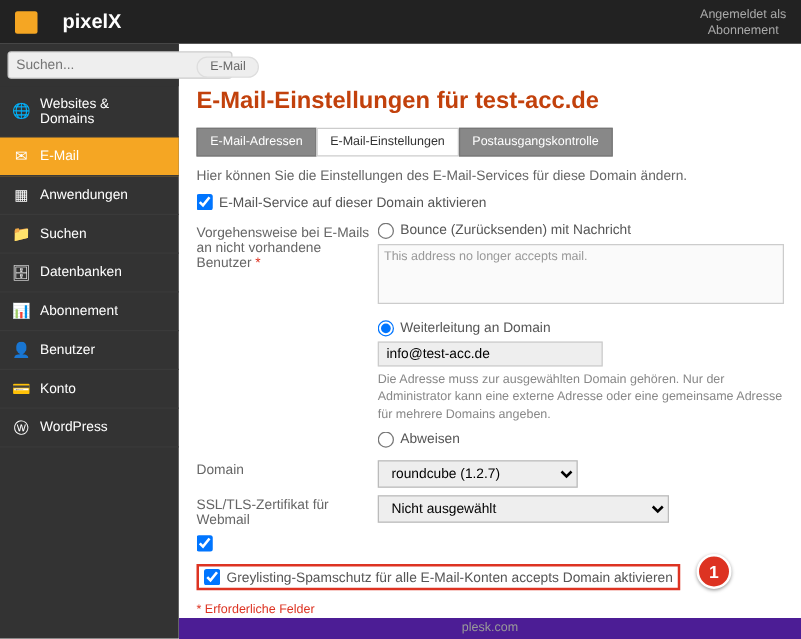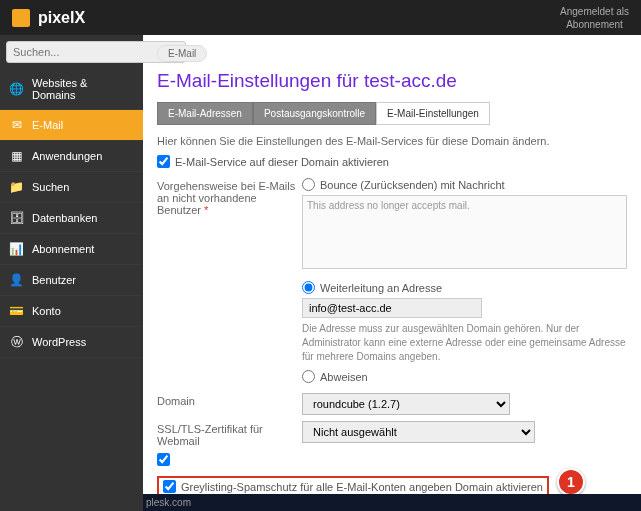--- a/index.html
+++ b/index.html
@@ -1,49 +1,49 @@
 <!DOCTYPE html>
 <html><head>
 <meta charset="utf-8">
 <style>
 *{margin:0;padding:0;box-sizing:border-box;font-family:Arial,sans-serif}
 body{width:641px;height:511px;overflow:hidden;background:#fff;position:relative}
 .header{height:35px;background:#222;display:flex;align-items:center;padding:0 12px;color:#fff}
-.logo{font-size:16px;font-weight:bold;display:flex;gap:8px}
+.logo{font-size:16px;font-weight:bold;display:flex;gap:20px}
 .logo-icon{width:18px;height:18px;background:#f5a623;border-radius:2px}
 .header-right{margin-left:auto;font-size:10px;text-align:center;color:#aaa;line-height:1.3}
 .container{display:flex;height:476px}
 .sidebar{width:143px;background:#333;display:flex;flex-direction:column}
 .search-wrap{padding:6px;background:#333}
 .search{width:100%;height:22px;border:1px solid #ccc;border-radius:3px;padding:0 6px;font-size:11px}
 .nav-item{padding:8px 10px;color:#fff;font-size:11px;display:flex;align-items:center;gap:8px;cursor:pointer;border-bottom:1px solid #3a3a3a}
 .nav-item.active{background:#f5a623}
 .nav-icon{width:14px;height:14px;display:inline-flex;align-items:center;justify-content:center;font-size:12px}
 .main{flex:1;padding:10px 14px;overflow:auto;font-size:11px;color:#555;position:relative}
 .breadcrumb{display:inline-block;background:#eee;border:1px solid #ddd;border-radius:10px;padding:2px 10px;font-size:10px;color:#666;margin-bottom:8px}
-h1{font-size:19px;font-weight:normal;color:#6d28d9;margin-bottom:10px}
+h1{font-size:19px;font-weight:bold;color:#c2410c;margin-bottom:10px}
 .tabs{display:flex;gap:0;margin-bottom:10px}
 .tab{padding:5px 10px;background:#888;color:#fff;font-size:10px;border:1px solid #777;cursor:pointer}
 .tab.active{background:#fff;color:#333;border:1px solid #ccc}
 .desc{margin-bottom:8px;color:#666}
 .checkbox-row{display:flex;align-items:center;gap:5px;margin-bottom:10px}
 .checkbox-row input{margin:0}
 .form-row{display:flex;margin-bottom:6px;align-items:flex-start}
 .form-label{width:145px;color:#666;padding-top:2px}
 .form-control{flex:1}
 .req{color:#d32}
-.radio-row{display:flex;align-items:center;gap:5px;margin-bottom:4px}
-textarea{width:100%;height:74px;border:1px solid #ccc;padding:4px;font-size:10px;color:#999;resize:none;background:#fafafa}
+.radio-row{display:flex;align-items:flex-start;gap:5px;margin-bottom:4px}
+textarea{width:100%;height:48px;border:1px solid #ccc;padding:4px;font-size:10px;color:#999;resize:none;background:#fafafa}
 input[type=text]{border:1px solid #ccc;padding:3px 6px;font-size:11px;width:180px;background:#eee}
 .help-text{color:#888;font-size:10px;margin-top:4px;line-height:1.4}
-select{border:1px solid #bbb;padding:3px 6px;font-size:11px;width:208px;background:#eee}
+select{border:1px solid #bbb;padding:3px 6px;font-size:11px;width:160px;background:#eee}
 .highlight-box{border:2px solid #d32;padding:2px 4px;display:inline-flex;align-items:center;gap:5px}
 .callout{position:absolute;width:28px;height:28px;border-radius:50%;background:#d32;border:2px solid #fff;color:#fff;display:flex;align-items:center;justify-content:center;font-size:14px;font-weight:bold;box-shadow:0 1px 3px rgba(0,0,0,.4)}
 .footer-note{color:#d32;font-size:10px;margin:10px 0}
-.plesk-footer{position:absolute;bottom:0;left:143px;right:0;font-size:10px;color:#999;padding:3px;background:#0f172a}
+.plesk-footer{position:absolute;bottom:0;left:143px;right:0;text-align:center;font-size:10px;color:#999;padding:3px;background:#4c1d95}
 </style>
 </head>
 <body>
 
 <div class="header">
   <div class="logo">
     <span class="logo-icon"></span>
     <span>pixelX</span>
   </div>
   <div class="header-right">
@@ -93,40 +93,40 @@
         <span class="nav-icon">ⓦ</span>
         <span>WordPress</span>
       </div>
   </div>
 
   <div class="main">
     <span class="breadcrumb">E-Mail</span>
     <h1>E-Mail-Einstellungen für test-acc.de</h1>
     <div class="tabs">
       <div class="tab">E-Mail-Adressen</div>
+      <div class="tab active">E-Mail-Einstellungen</div>
       <div class="tab">Postausgangskontrolle</div>
-      <div class="tab active">E-Mail-Einstellungen</div>
     </div>
     <div class="desc">Hier können Sie die Einstellungen des E-Mail-Services für diese Domain ändern.</div>
     <div class="checkbox-row">
       <input type="checkbox" checked="" style="">
       <span>E-Mail-Service auf dieser Domain aktivieren</span>
     </div>
 
     <div class="form-row">
       <div class="form-label"><span>Vorgehensweise bei E-Mails an nicht vorhandene Benutzer</span> <span class="req">*</span></div>
       <div class="form-control">
         <div class="radio-row">
             <input type="radio" style="">
             <span>Bounce (Zurücksenden) mit Nachricht</span>
           </div>
         <textarea style="">This address no longer accepts mail.</textarea>
         <div class="radio-row" style="margin-top:10px">
             <input type="radio" checked="" style="">
-            <span>Weiterleitung an Adresse</span>
+            <span>Weiterleitung an Domain</span>
           </div>
         <input type="text" value="info@test-acc.de" style="">
         <div class="help-text">Die Adresse muss zur ausgewählten Domain gehören. Nur der Administrator kann eine externe Adresse oder eine gemeinsame Adresse für mehrere Domains angeben.</div>
         <div class="radio-row" style="margin-top:6px">
             <input type="radio" style="">
             <span>Abweisen</span>
           </div>
       </div>
     </div>
 
@@ -138,21 +138,21 @@
       <div class="form-label">SSL/TLS-Zertifikat für Webmail</div>
       <div class="form-control"><select style="width:233px"><option>Nicht ausgewählt</option></select></div>
     </div>
 
     <div class="checkbox-row">
       <input type="checkbox" checked="" style="">
     </div>
     <div style="position:relative">
       <span class="highlight-box">
         <input type="checkbox" checked="" style="">
-        <span>Greylisting-Spamschutz für alle E-Mail-Konten angeben Domain aktivieren</span>
+        <span>Greylisting-Spamschutz für alle E-Mail-Konten accepts Domain aktivieren</span>
       </span>
       <div class="callout" style="top:-8px;left:400px">1</div>
     </div>
 
     <div class="footer-note">* <span>Erforderliche Felder</span></div>
 
     
   </div>
 </div>
 <div class="plesk-footer">plesk.com</div>

